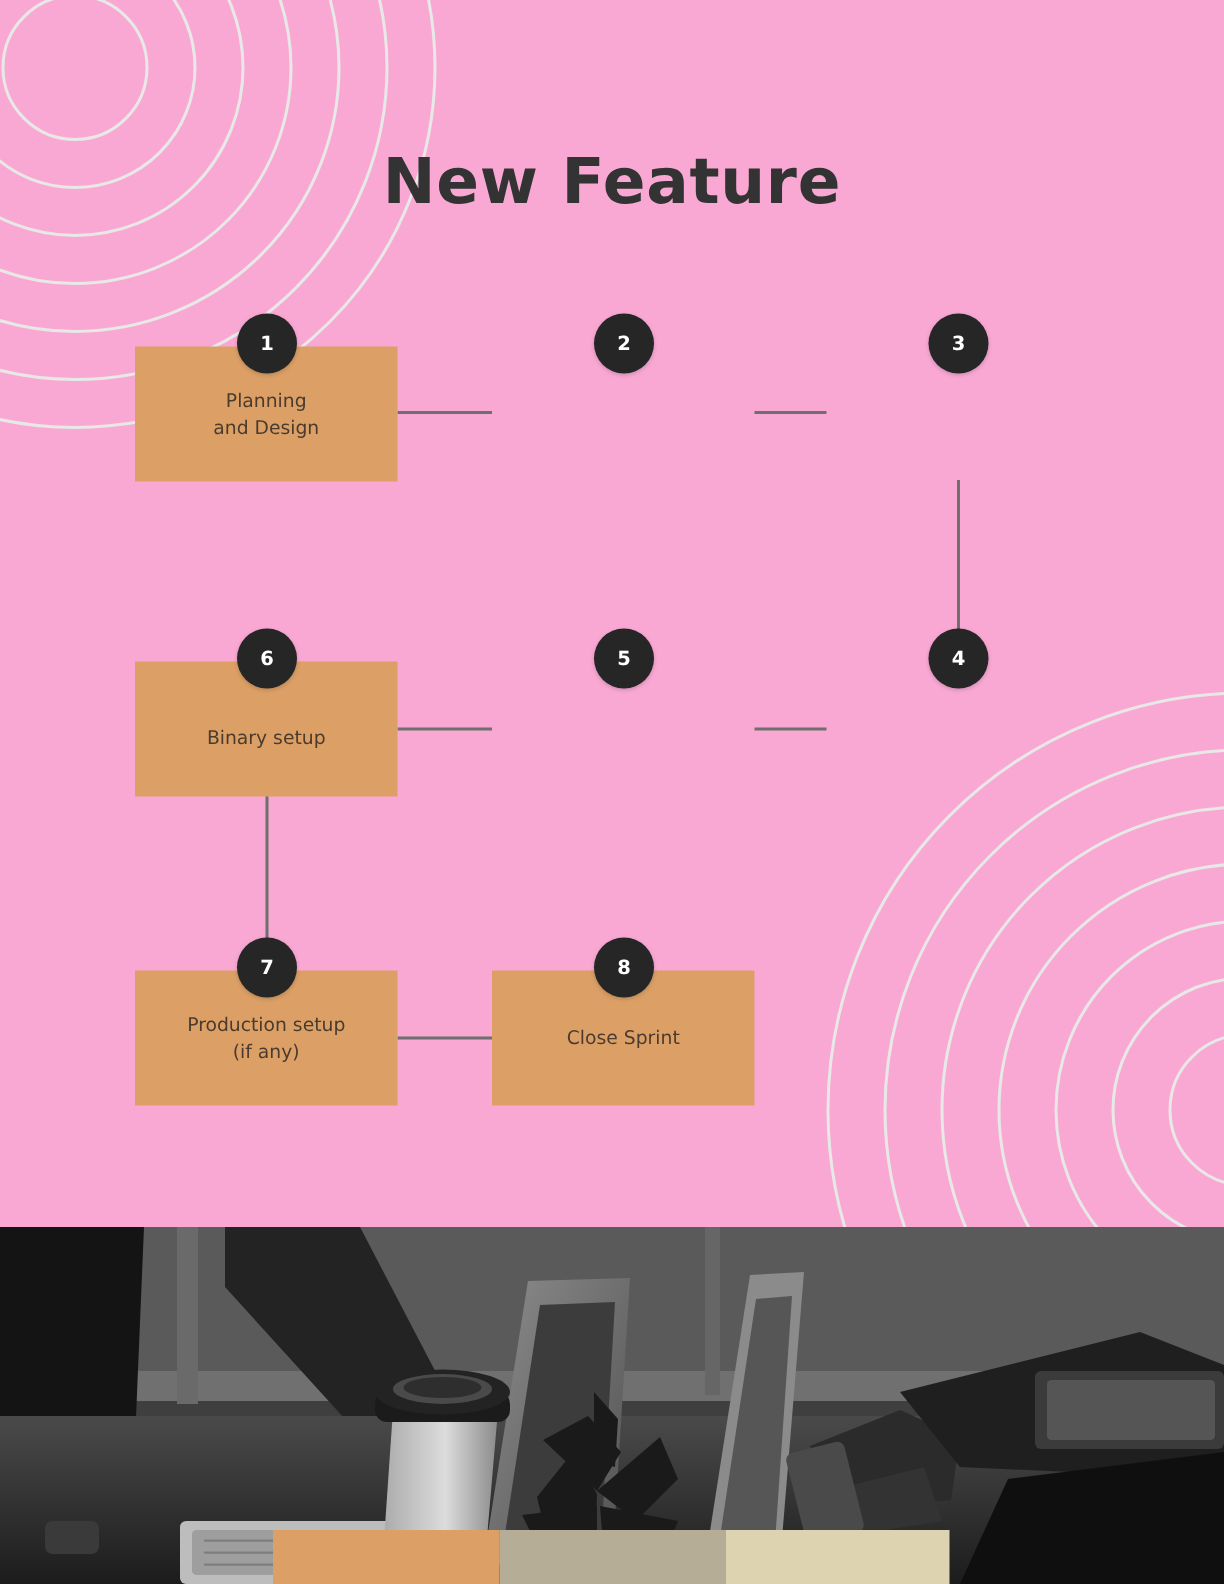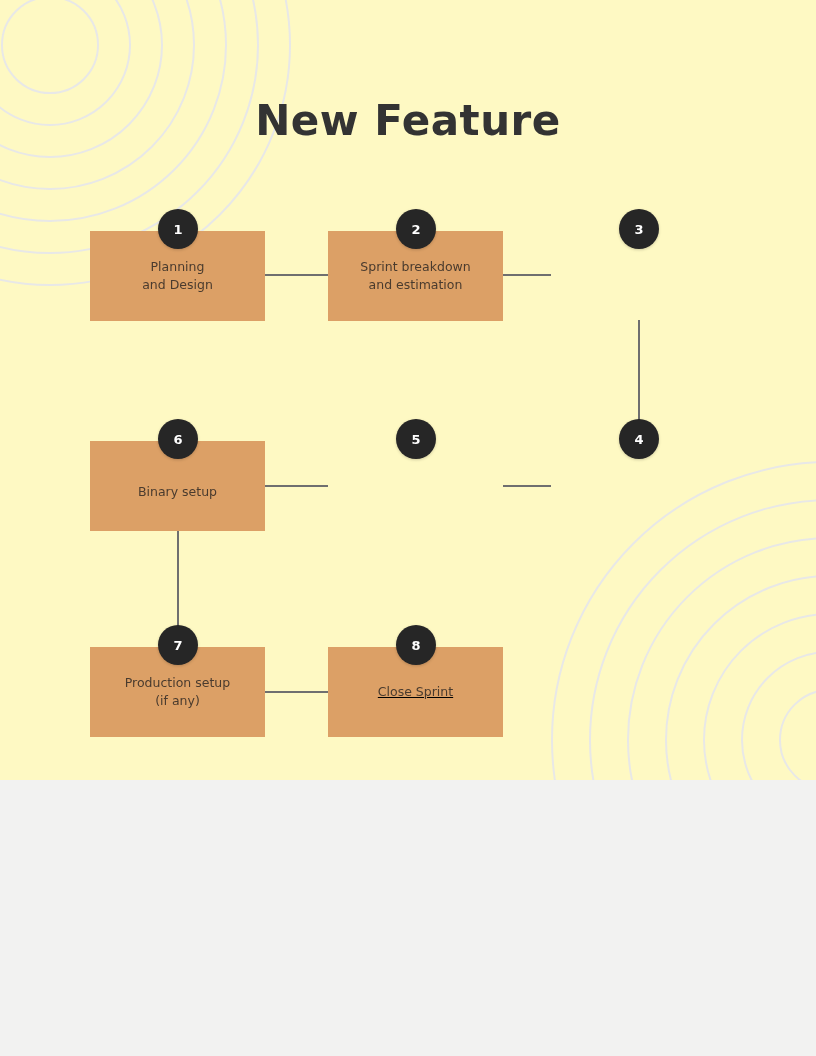--- a/index.html
+++ b/index.html
@@ -9,22 +9,22 @@
   body {
     width: 816px;
     height: 1056px;
     font-family: "Liberation Sans", sans-serif;
     background: #f2f2f1;
     overflow: hidden;
   }
   #page {
     position: relative;
     width: 816px;
-    height: 780px;
-    background: #fef9c3;
+    height: 1056px;
+    background: #f9a8d4;
     overflow: hidden;
   }
 
   
   .rings {
     position: absolute;
     pointer-events: none;
   }
   .rings svg { display: block; }
   #rings-topleft {
@@ -176,24 +176,20 @@
       <div class="connector v" style="left: 177px; top: 530px; background: rgb(111, 111, 111); height: 96px;"></div>
       <div class="connector h" style="left: 265px; top: 691px; background: rgb(111, 111, 111); width: 63px;"></div>
       <div class="node" style="left: 90px; top: 209px; width: 175px; height: 112px;">
         <div class="node-box" style="width: 175px; height: 90px; background: rgb(220, 160, 102);">
           <div class="node-label" style="color: rgb(74, 59, 46);">Planning
 and Design</div>
         </div>
         <div class="node-badge" style="left: 68px; background: rgb(38, 38, 38); color: rgb(255, 255, 255);">1</div>
       </div>
       <div class="node" style="left: 328px; top: 209px; width: 175px; height: 112px;">
-        <div class="node-box" style="width: 175px; height: 90px; background: rgb(220, 160, 102);">
-          <div class="node-label" style="color: rgb(74, 59, 46);">Sprint breakdown
-and estimation</div>
-        </div>
         <div class="node-badge" style="left: 68px; background: rgb(38, 38, 38); color: rgb(255, 255, 255);">2</div>
       </div>
       <div class="node" style="left: 551px; top: 209px; width: 176px; height: 112px;">
         <div class="node-badge" style="left: 68px; background: rgb(38, 38, 38); color: rgb(255, 255, 255);">3</div>
       </div>
       <div class="node" style="left: 551px; top: 419px; width: 176px; height: 112px;">
         <div class="node-badge" style="left: 68px; background: rgb(38, 38, 38); color: rgb(255, 255, 255);">4</div>
       </div>
       <div class="node" style="left: 328px; top: 419px; width: 175px; height: 112px;">
         <div class="node-badge" style="left: 68px; background: rgb(38, 38, 38); color: rgb(255, 255, 255);">5</div>
@@ -205,21 +201,21 @@
         <div class="node-badge" style="left: 68px; background: rgb(38, 38, 38); color: rgb(255, 255, 255);">6</div>
       </div>
       <div class="node" style="left: 90px; top: 625px; width: 175px; height: 112px;">
         <div class="node-box" style="width: 175px; height: 90px; background: rgb(220, 160, 102);">
           <div class="node-label" style="color: rgb(74, 59, 46);">Production setup
 (if any)</div>
         </div>
         <div class="node-badge" style="left: 68px; background: rgb(38, 38, 38); color: rgb(255, 255, 255);">7</div>
       </div>
       <div class="node" style="left: 328px; top: 625px; width: 175px; height: 112px;">
-        <div class="node-box" style="width: 175px; height: 90px; background: rgb(220, 160, 102); text-decoration: underline;">
+        <div class="node-box" style="width: 175px; height: 90px; background: rgb(220, 160, 102);">
           <div class="node-label" style="color: rgb(74, 59, 46);">Close Sprint</div>
         </div>
         <div class="node-badge" style="left: 68px; background: rgb(38, 38, 38); color: rgb(255, 255, 255);">8</div>
       </div>
     </div>
 
   <div id="photo-band">
     <svg width="816" height="238" viewBox="0 0 816 238" preserveAspectRatio="none">
       <defs>
         <linearGradient id="wallG" x1="0" y1="0" x2="0" y2="1">

